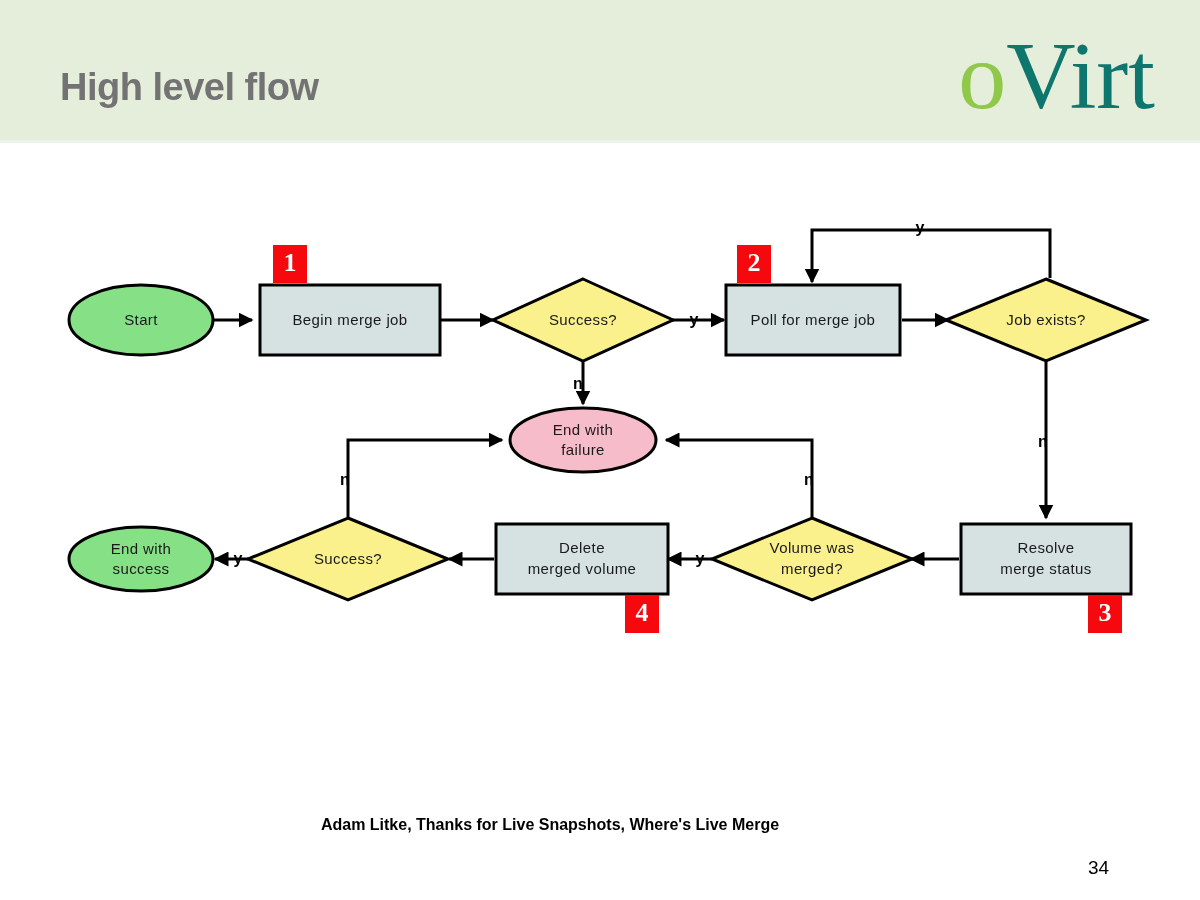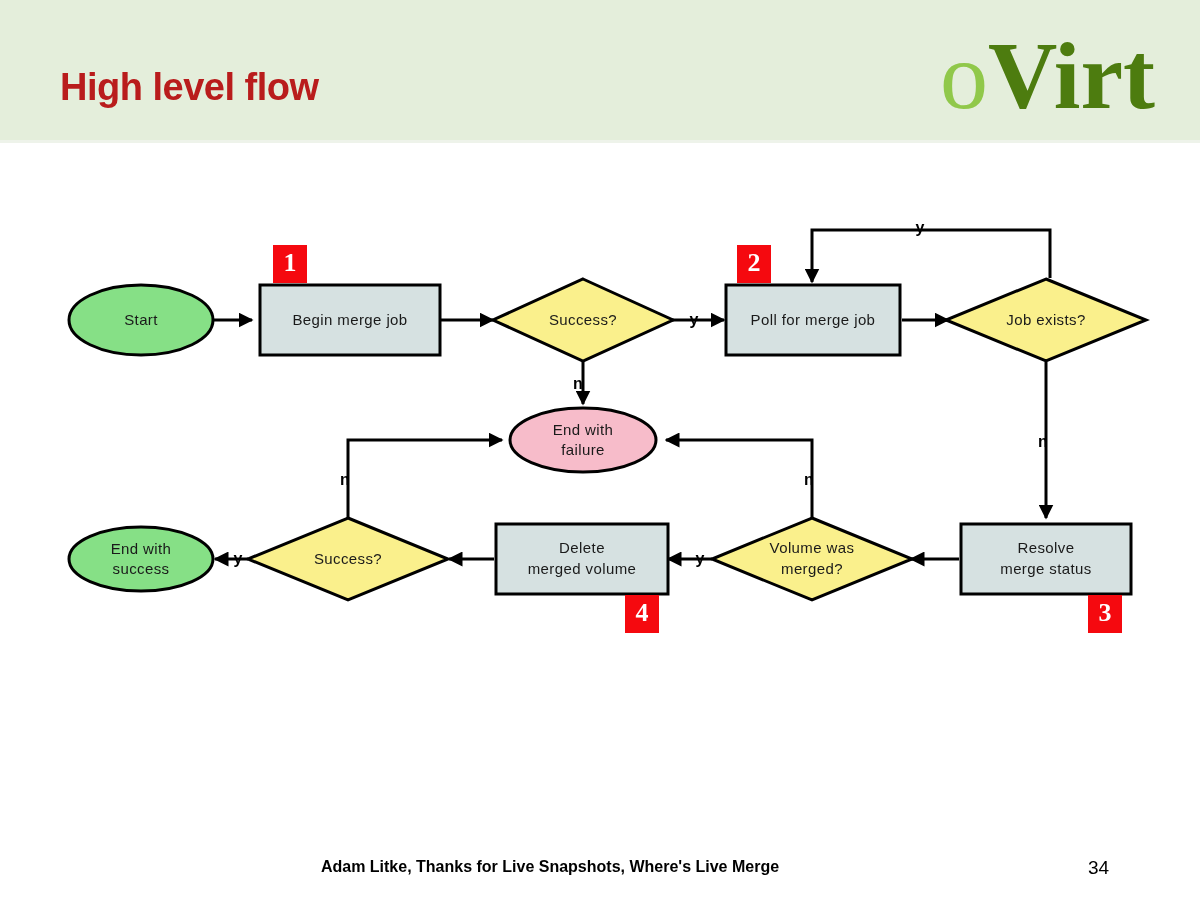--- a/index.html
+++ b/index.html
@@ -32,37 +32,37 @@
     width: 1200px;
     height: 3px;
     background: #eef3ea;
   }
   .slide-title {
     position: absolute;
     left: 60px;
     top: 66px;
     font-size: 38px;
     font-weight: bold;
-    color: #b91c1c;
+    color: #737373;
     letter-spacing: -0.5px;
     font-family: "Liberation Sans", sans-serif;
     white-space: nowrap;
   }
   .logo {
     position: absolute;
     right: 45px;
     top: 28px;
     font-family: "Liberation Serif", serif;
     font-size: 96px;
     line-height: 96px;
     font-weight: normal;
     white-space: nowrap;
   }
   .logo .logo-o { color: #90c84a; }
-  .logo .logo-virt { color: #4d7c0f; font-weight: bold; }
+  .logo .logo-virt { color: #0f766e; font-weight: normal; }
 
   
   .canvas {
     position: absolute;
     left: 0;
     top: 140px;
     width: 1200px;
     height: 620px;
   }
   svg.flow {
@@ -107,21 +107,21 @@
     font-weight: bold;
     fill: #ffffff;
     text-anchor: middle;
     dominant-baseline: middle;
   }
 
   
   .footer-note {
     position: absolute;
     left: 0;
-    top: 858px;
+    top: 816px;
     width: 1100px;
     text-align: center;
     font-size: 16px;
     font-weight: bold;
     color: #000000;
     font-family: "Liberation Sans", sans-serif;
   }
   .page-number {
     position: absolute;
     left: 1088px;

